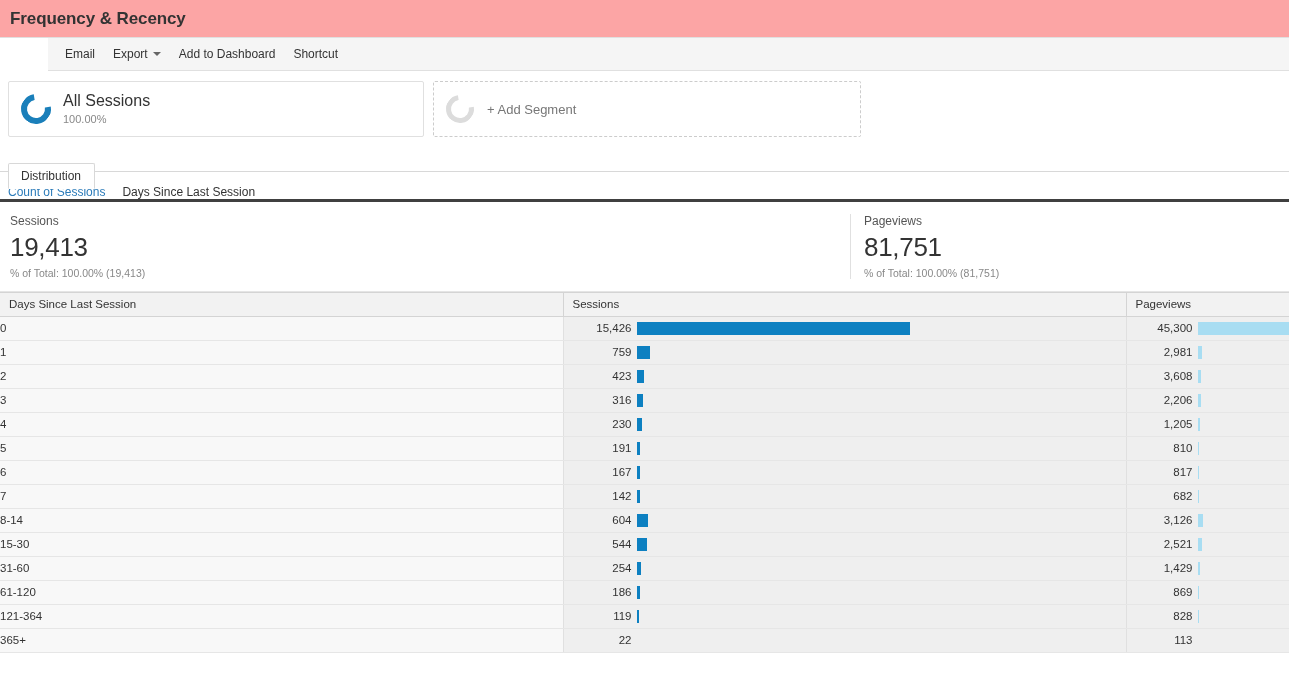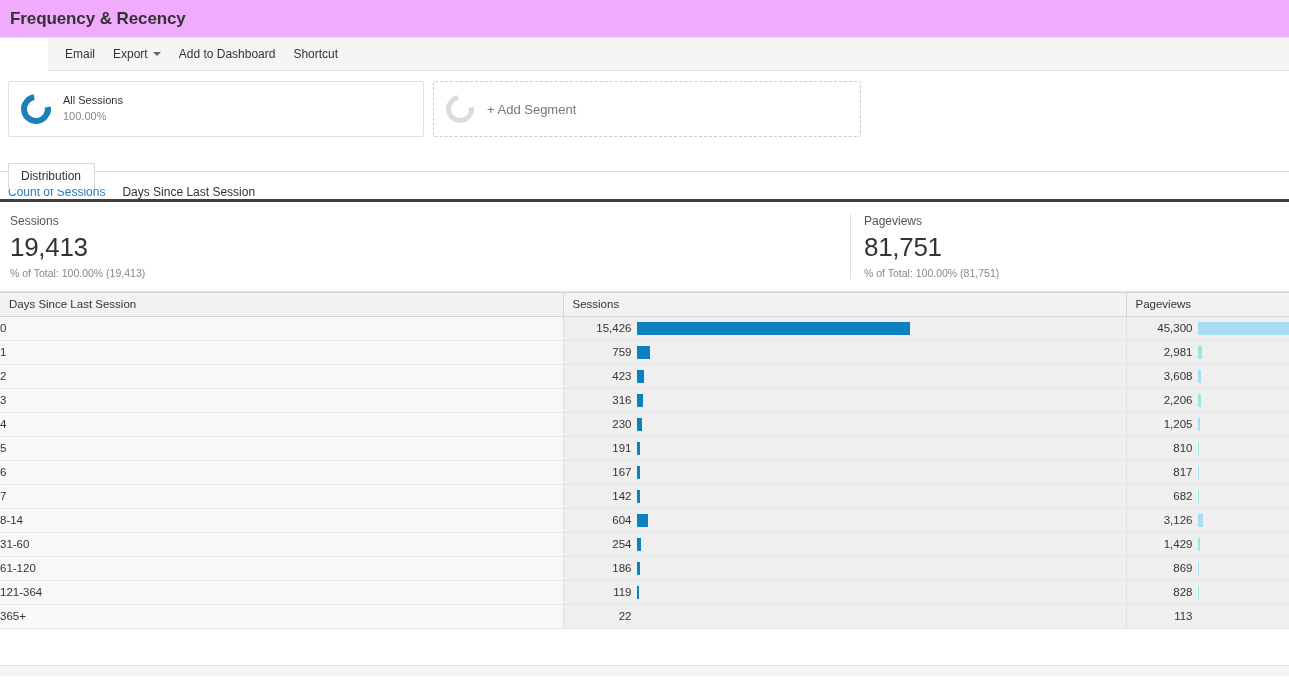--- a/index.html
+++ b/index.html
@@ -11,21 +11,21 @@
     overflow: hidden;
   }
 
   
   .title-bar {
     height: 38px;
     padding: 0 10px;
     display: flex;
     align-items: center;
     border-bottom: 1px solid #e0e0e0;
-    background: #f0abfc;
+    background: #fca5a5;
   }
   .page-title {
     font-size: 17px;
     font-weight: bold;
     color: #333333;
     letter-spacing: -0.1px;
   }
 
   
   .toolbar {
@@ -84,21 +84,21 @@
     border-top-color: transparent;
     transform: rotate(36deg);
     flex: 0 0 auto;
   }
   .ring.gray {
     border: 5px solid #dcdcdc;
     border-top-color: transparent;
     width: 28px; height: 28px;
   }
   .segment-text { margin-left: 12px; line-height: 1.25; }
-  .segment-name { font-size: 11px; color: #333333; }
+  .segment-name { font-size: 16px; color: #333333; }
   .segment-pct { font-size: 11px; color: #888888; margin-top: 2px; }
   .add-label { margin-left: 13px; font-size: 13px; color: #777777; }
 
   
   .tabs {
     margin-top: 10px;
     padding-left: 8px;
     border-bottom: 1px solid #d8d8d8;
     height: 25px;
     display: flex;
@@ -428,20 +428,35 @@
             </div>
           </td>
           <td class="metric-cell">
             <div class="cell-inner">
               <span class="num pv">3,126</span>
               <div class="bar pv" style="width: 5px;"></div>
             </div>
           </td>
         </tr>
         <tr>
+          <td class="dim"><span>15-30</span></td>
+          <td class="metric-cell">
+            <div class="cell-inner">
+              <span class="num sess">544</span>
+              <div class="bar sess" style="width: 10px;"></div>
+            </div>
+          </td>
+          <td class="metric-cell">
+            <div class="cell-inner">
+              <span class="num pv">2,521</span>
+              <div class="bar pv" style="width: 4px;"></div>
+            </div>
+          </td>
+        </tr>
+        <tr>
           <td class="dim"><span>31-60</span></td>
           <td class="metric-cell">
             <div class="cell-inner">
               <span class="num sess">254</span>
               <div class="bar sess" style="width: 4px;"></div>
             </div>
           </td>
           <td class="metric-cell">
             <div class="cell-inner">
               <span class="num pv">1,429</span>

